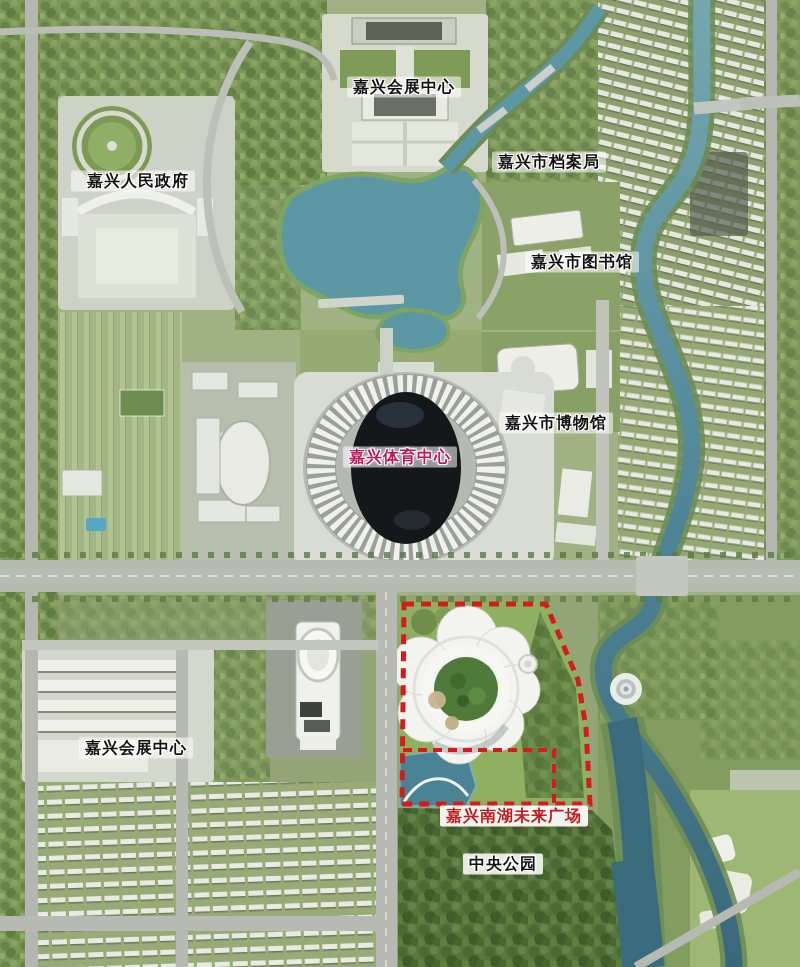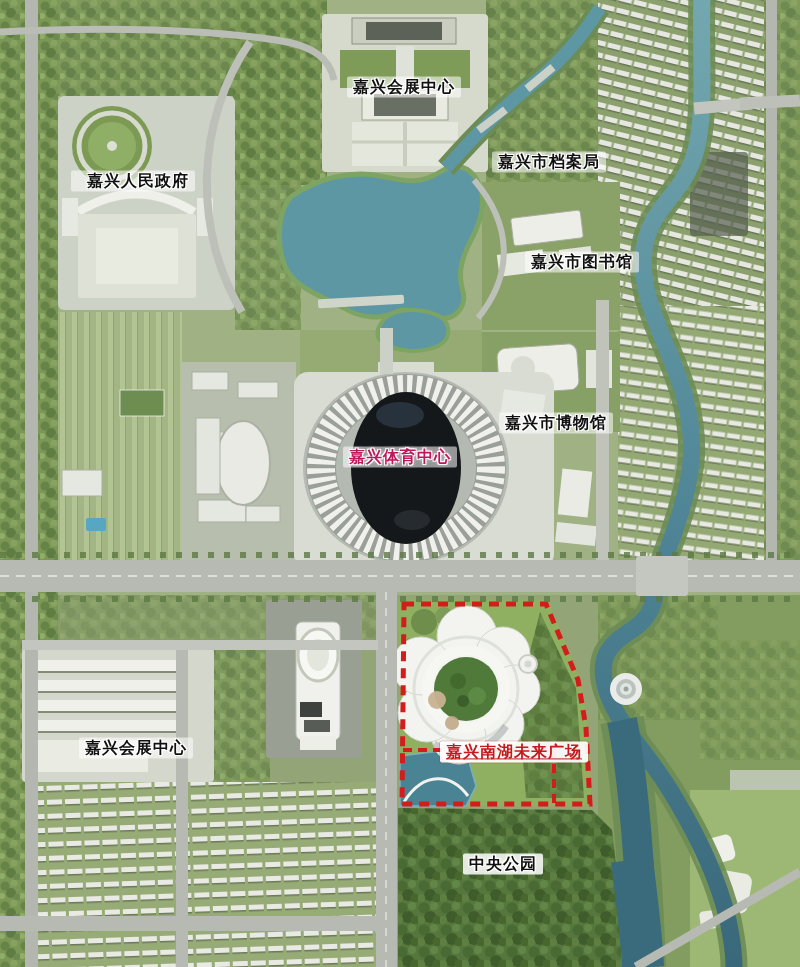--- a/index.html
+++ b/index.html
@@ -13,22 +13,22 @@
     padding:1px 6px;border-radius:2px;line-height:1.2;
     text-shadow:-1px -1px 0 #fff,1px -1px 0 #fff,-1px 1px 0 #fff,1px 1px 0 #fff,0 0 4px #fff;
   }
   .lb1{left:404px;top:87px;}
   .lb2{left:549px;top:146px;margin-top:16px;}
   .lb3{left:133px;top:181px;padding-left:16px;}
   .lb4{left:562px;top:262px;margin-left:20px;}
   .lb5{left:556px;top:387px;margin-top:36px;}
   .lb6{left:400px;top:457px;}
   .lb7{left:136px;top:711px;margin-top:37px;}
-  .lb8{left:514px;top:752px;background:rgba(255,255,255,0.92);
-       text-shadow:none;box-shadow:0 0 0 1px rgba(210,30,30,.25);text-decoration:underline;}
+  .lb8{left:514px;top:816px;background:rgba(255,255,255,0.92);
+       text-shadow:none;box-shadow:0 0 0 1px rgba(210,30,30,.25);}
   .lb9{left:503px;top:864px;background:rgba(255,255,255,0.85);}
 </style>
 </head>
 <body>
 
 <div class="stage">
 
 <svg width="800" height="967" viewBox="0 0 800 967">
   <defs>
     <linearGradient id="riverG" x1="0" y1="0" x2="0" y2="1">

